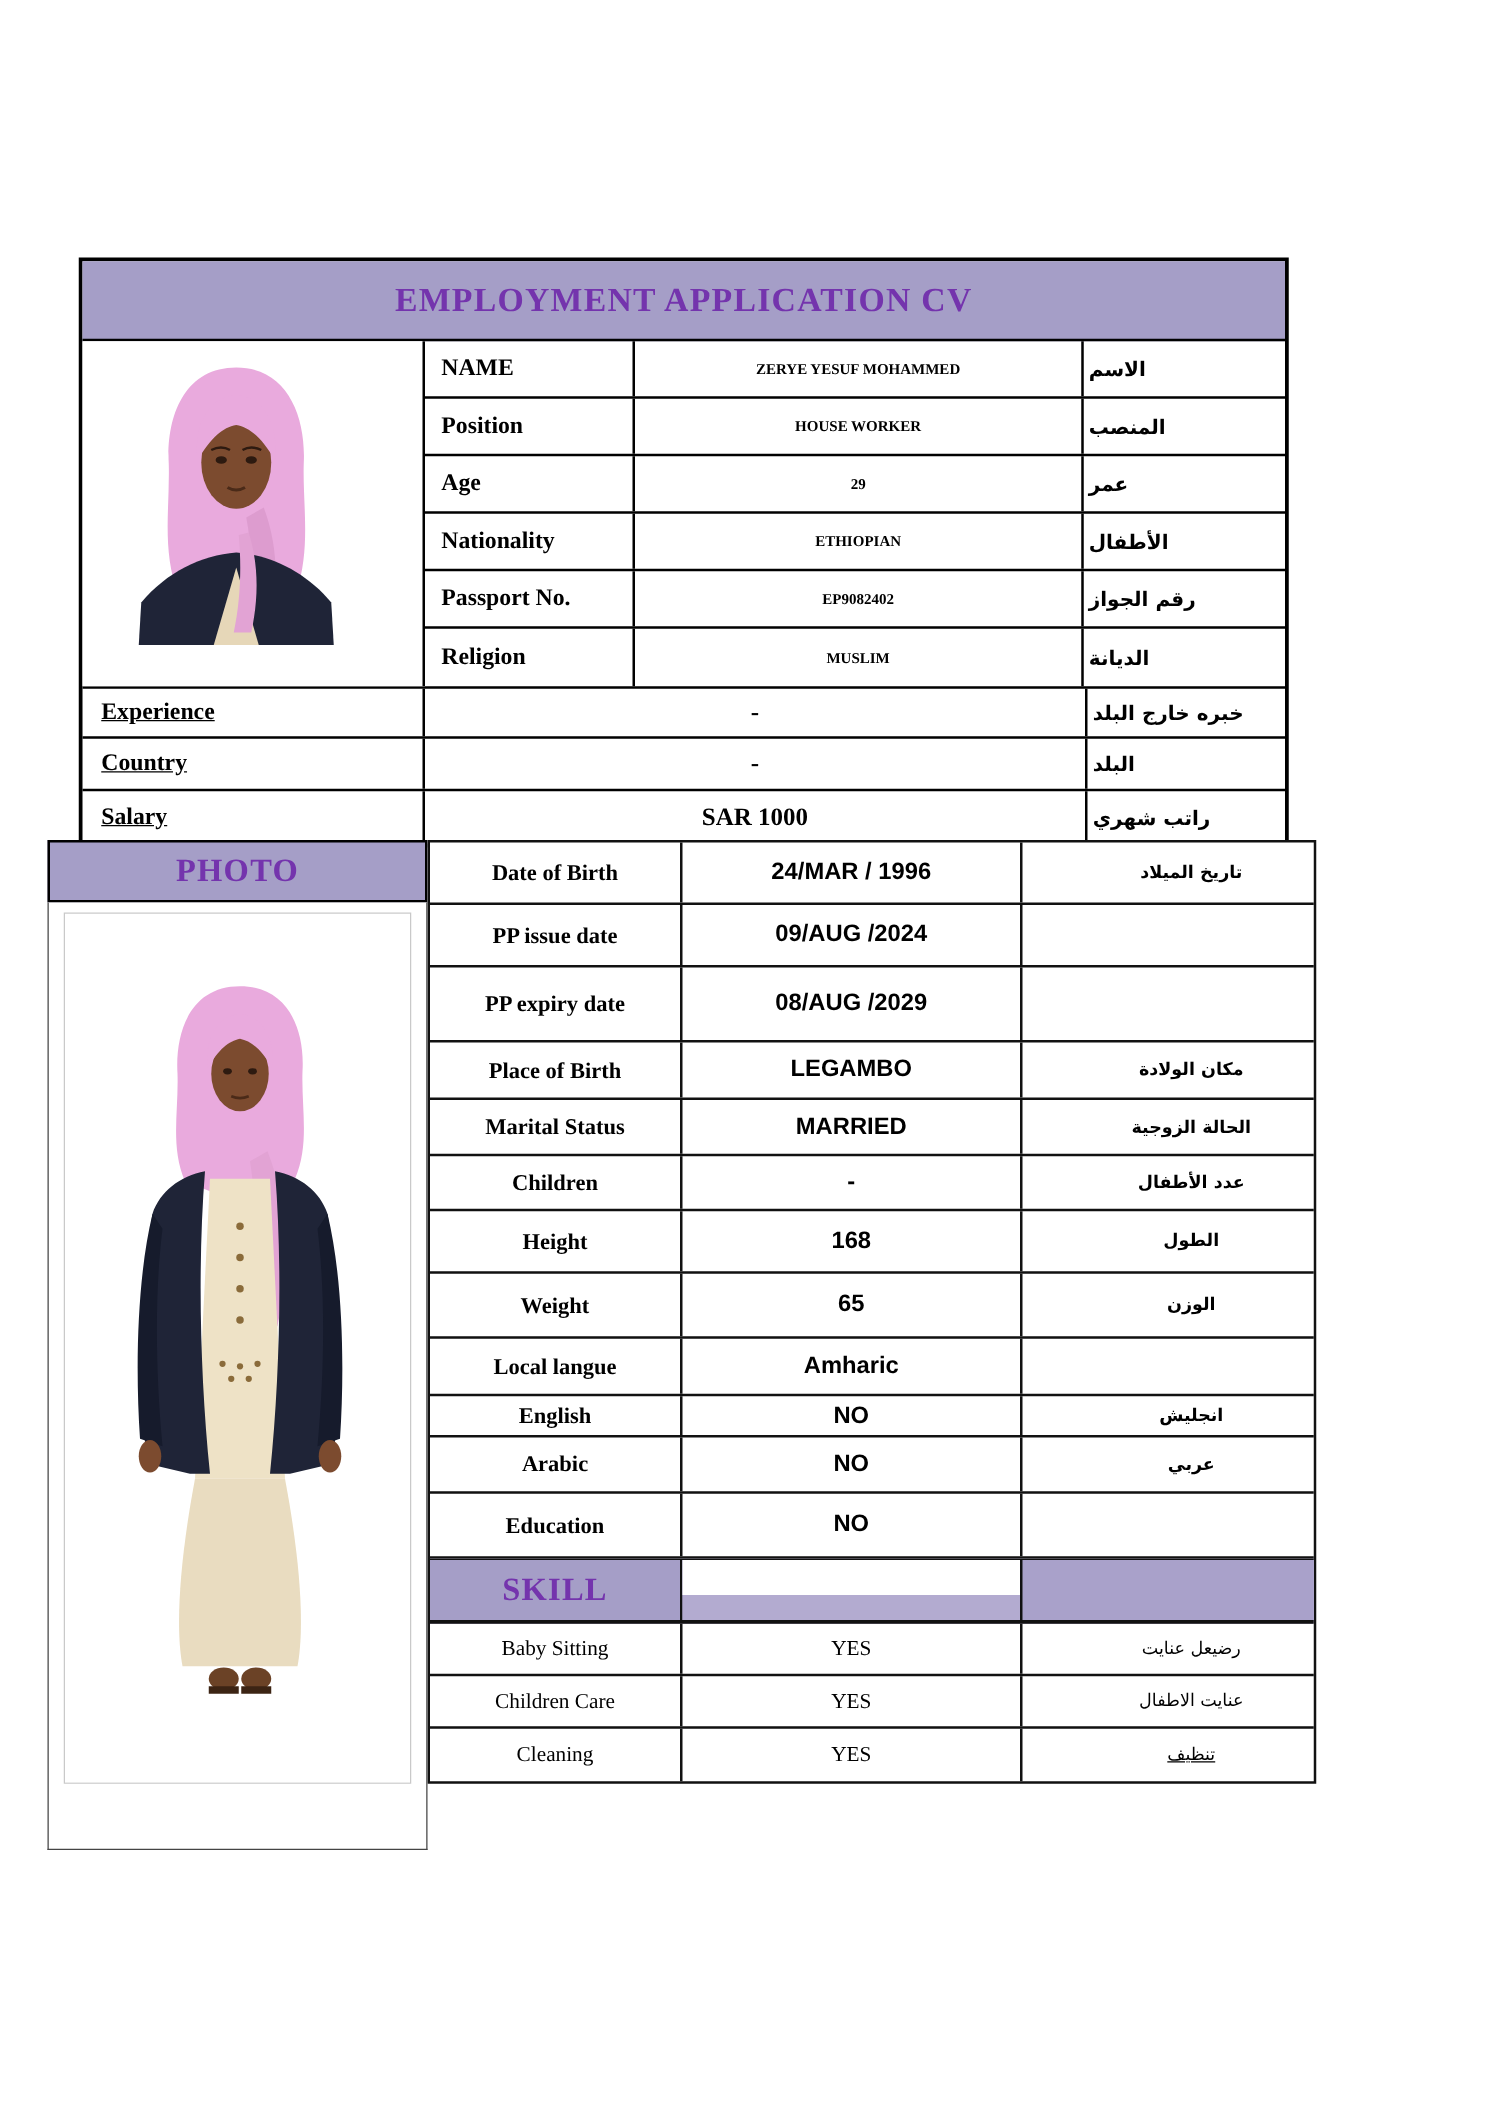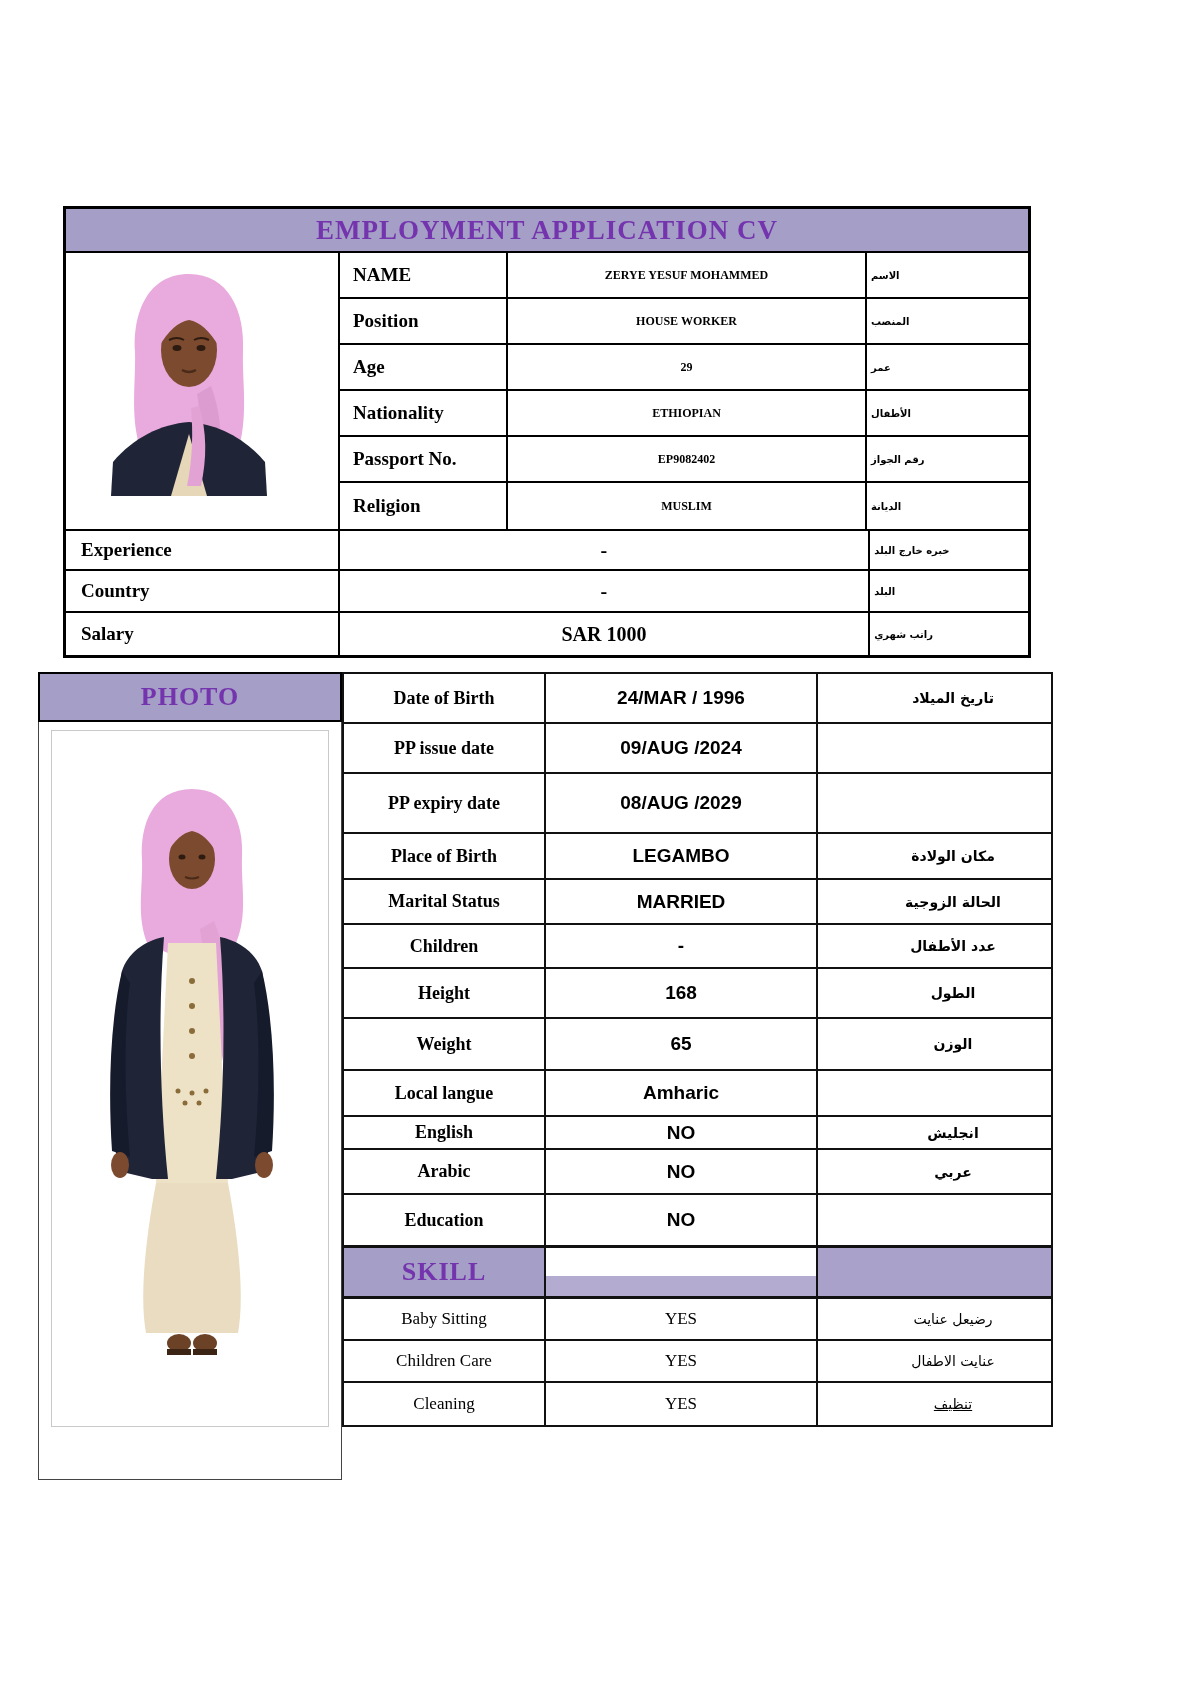--- a/index.html
+++ b/index.html
@@ -5,47 +5,47 @@
   * { margin:0; padding:0; box-sizing:border-box; }
   body { background:#ffffff; }
   .page {
     position:relative; width:1191px; height:1684px; background:#fff;
     font-family:"Liberation Serif", serif; color:#000; overflow:hidden;
   }
 
   
   .t1 { position:absolute; left:63px; top:206px; width:968px; border:3px solid #000; background:#fff; }
   .t1-header {
-    height:44px; background:#a59ec7; border-bottom:2px solid #000;
+    height:64px; background:#a59ec7; border-bottom:2px solid #000;
     display:flex; align-items:center; justify-content:center;
     font-weight:bold; font-size:27px; letter-spacing:1px; color:#7434ad;
   }
   .t1-body { display:flex; }
   .t1-photo { width:274px; border-right:2px solid #000; position:relative; background:#fff; }
   .t1-rows { flex:1; }
   .t1-row { display:flex; border-bottom:2px solid #000; height:46px; }
   .t1-row.thick { border-bottom-width:3px; }
   .t1-row:last-child { border-bottom:none; }
   .t1-label {
     width:168px; border-right:2px solid #000; display:flex; align-items:center;
     padding-left:13px; font-weight:bold; font-size:19px;
   }
   .t1-value {
     flex:1; border-right:2px solid #000; display:flex; align-items:center; justify-content:center;
     font-weight:bold; font-size:12px;
   }
   .t1-ar {
     width:161px; display:flex; align-items:center; justify-content:flex-end;
     direction:rtl; padding-right:12px; padding-left:4px;
-    font-family:"DejaVu Sans", sans-serif; font-weight:bold; font-size:10px;
+    font-family:"DejaVu Sans", sans-serif; font-weight:bold; font-size:16px;
   }
   .t1-bottom .t1-row { height:42px; }
   .t1-bottom .b-label {
     width:274px; border-right:2px solid #000; display:flex; align-items:center;
-    padding-left:15px; font-weight:bold; font-size:19px;
+    padding-left:15px; font-weight:bold; font-size:19px;text-decoration:underline;
   }
   .t1-bottom .b-value {
     width:531px; border-right:2px solid #000; display:flex; align-items:center; justify-content:center;
     font-weight:bold; font-size:20px;
   }
   .t1-bottom .t1-ar { width:158px; }
 
   
   .t2-left { position:absolute; left:38px; top:672px; width:304px; }
   .t2-photo-header {

